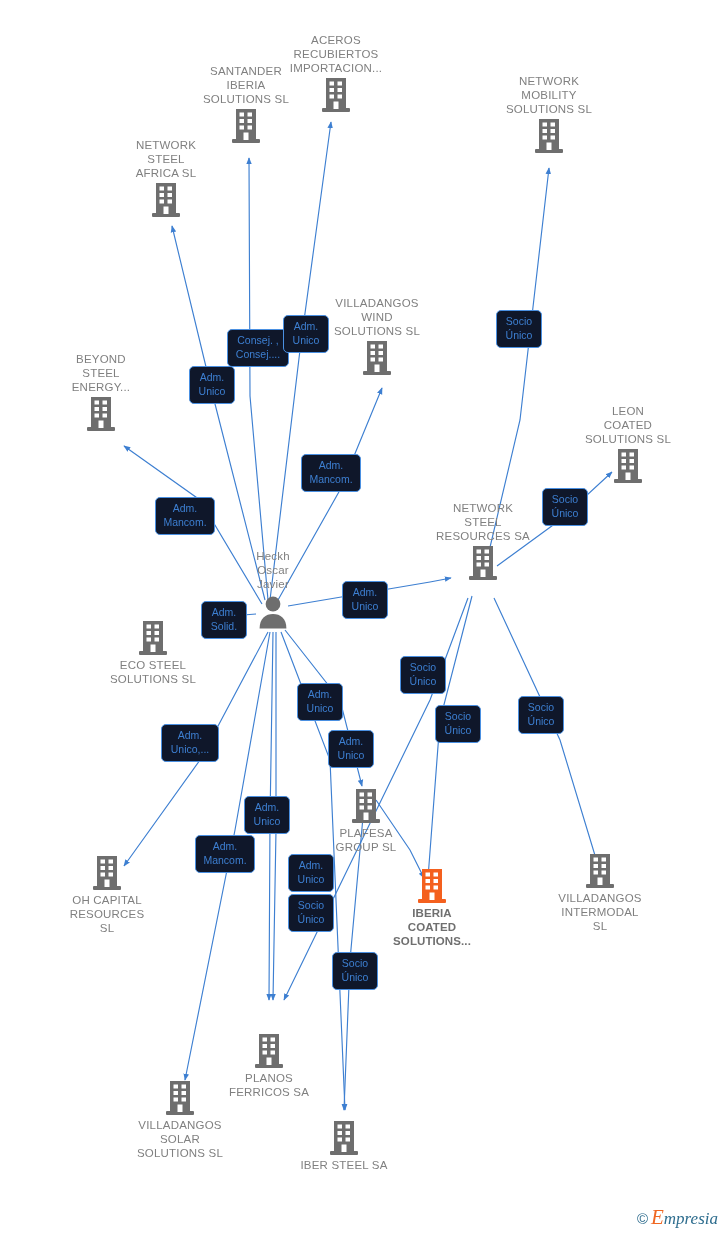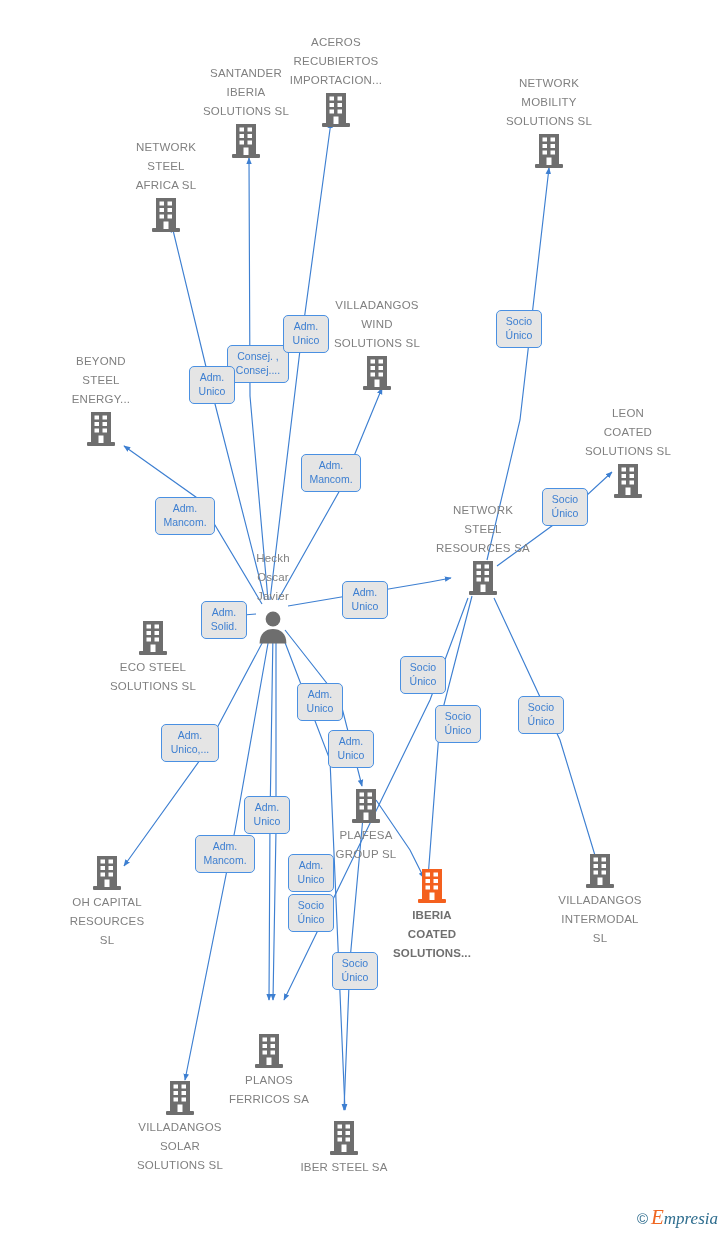--- a/index.html
+++ b/index.html
@@ -13,21 +13,21 @@
 
   
   .node{
     position:absolute;
     transform:translate(-50%,0);
     text-align:center;
     width:140px;
   }
   .node .nlabel{
     font-size:11.5px;
-    line-height:19px;
+    line-height:14px;
     color:#808080;
     letter-spacing:.2px;
     white-space:pre-line;
     user-select:none;
   }
   .node.focus .nlabel{color:#6f6f6f;font-weight:bold;letter-spacing:.1px;}
   .node .glyph{
     display:flex;align-items:flex-end;justify-content:center;
     height:36px;
   }
@@ -36,21 +36,21 @@
   
   .node.below .nlabel{margin-top:2px;}
 
   
   .bldg{display:block;}
 
   
   .elabel{
     position:absolute;
     transform:translate(-50%,-50%);
-    background:#e5e5e5;
+    background:#0f172a;
     border:1px solid #4a90e2;
     border-radius:5px;
     color:#3d7fd1;
     font-size:10.5px;
     line-height:13.5px;
     padding:4px 6px 5px 6px;
     text-align:center;
     white-space:pre-line;
     box-sizing:border-box;
     user-select:none;
@@ -431,21 +431,21 @@
               <rect x="18.5" y="17.5" width="4.5" height="4"></rect>
               <rect x="14.5" y="24.5" width="5" height="7.5"></rect>
             </g>
           </svg>
         </div>
         <div class="nlabel">IBER STEEL SA</div>
       </div>
     </div>
 
   <div id="edgelabels">
-      <div class="elabel" style="left: 258px; top: 364px; width: 62px;">Consej. ,
+      <div class="elabel" style="left: 258px; top: 348px; width: 62px;">Consej. ,
 Consej....</div>
       <div class="elabel" style="left: 306px; top: 334px; width: 46px;">Adm.
 Unico</div>
       <div class="elabel" style="left: 212px; top: 385px; width: 46px;">Adm.
 Unico</div>
       <div class="elabel" style="left: 185px; top: 516px; width: 60px;">Adm.
 Mancom.</div>
       <div class="elabel" style="left: 331px; top: 473px; width: 60px;">Adm.
 Mancom.</div>
       <div class="elabel" style="left: 224px; top: 620px; width: 46px;">Adm.

